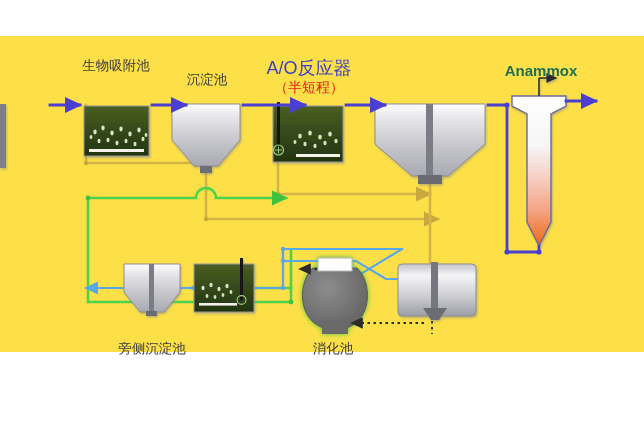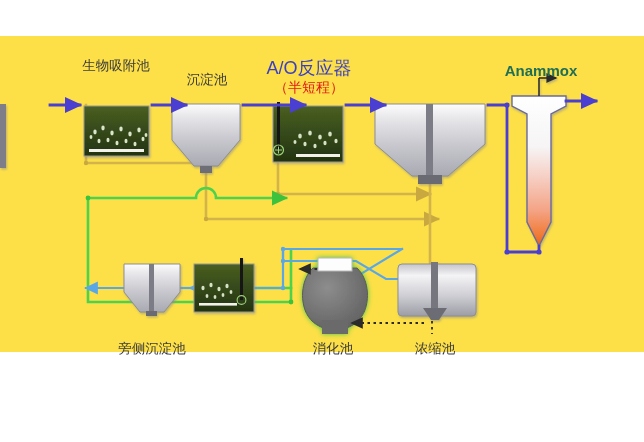--- a/index.html
+++ b/index.html
@@ -273,18 +273,15 @@
 
   <div class="lbl lbl-dark" style="left:92px;top:305px;width:120px;">
     <div>旁侧沉淀池</div>
   </div>
 
 
   <div class="lbl lbl-dark" style="left:290px;top:305px;width:86px;font-family:Liberation Serif, serif;">
     <div>消化池</div>
   </div>
 
-  <div class="lbl lbl-dark" style="left:392px;top:305px;width:86px;">
-    <div>浓缩池</div>
-  </div>
 
 
 </div>
 
 </body></html>

